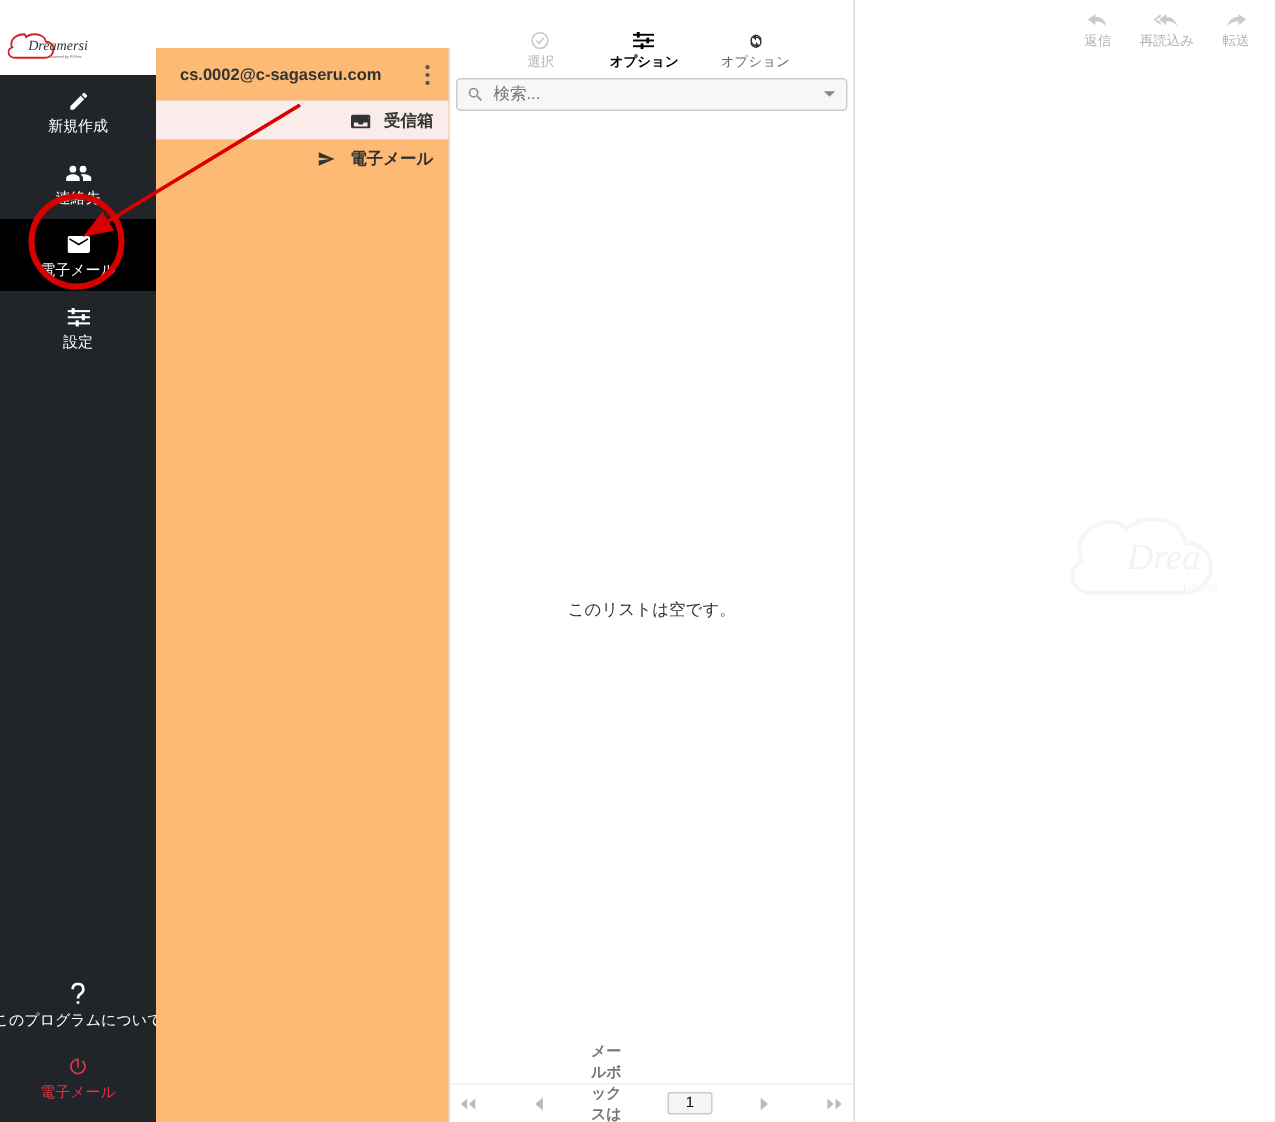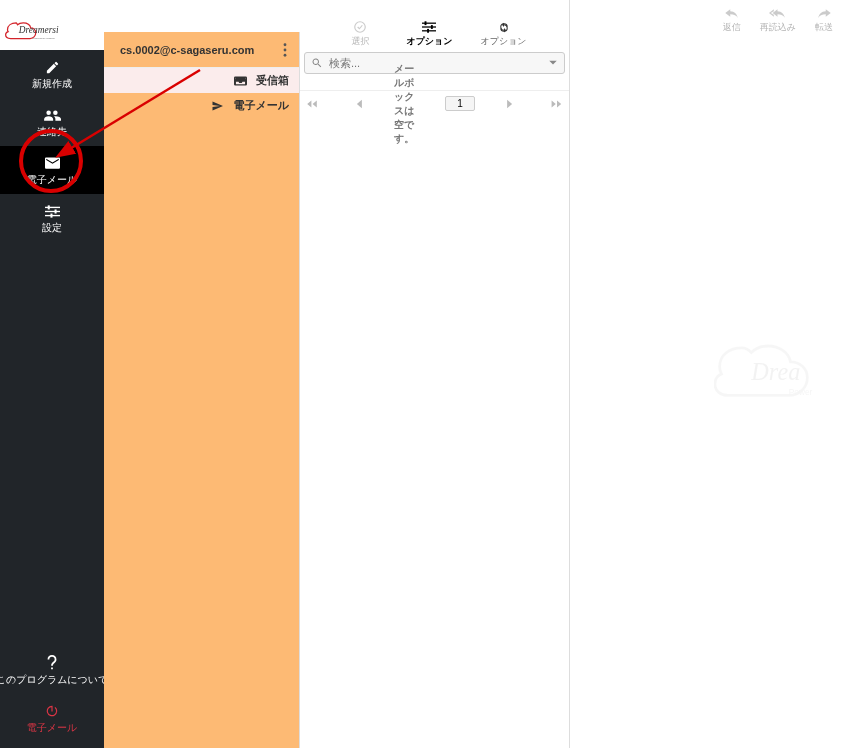--- a/index.html
+++ b/index.html
@@ -210,20 +210,23 @@
         </svg>
     </span>
     <input type="text" placeholder="検索..." style="">
     <span class="drop">
       <svg width="10" height="6" viewBox="0 0 12 8" fill="#888">
           <path d="M1 1l5 5 5-5"></path>
         </svg>
     </span>
   </div>
 
+  <div class="list-body">
+    <span class="empty-msg">このリストは空です。</span>
+  </div>
 
   <div class="list-footer">
     <span class="pager-btn">
       <svg width="12" height="10" viewBox="0 0 20 14" fill="#bbb">
           <path d="M9 1L2 7l7 6V1zM18 1l-7 6 7 6V1z"></path>
         </svg>
     </span>
     <span class="pager-btn">
       <svg width="8" height="10" viewBox="0 0 10 14" fill="#bbb">
           <path d="M9 1L2 7l7 6V1z"></path>

